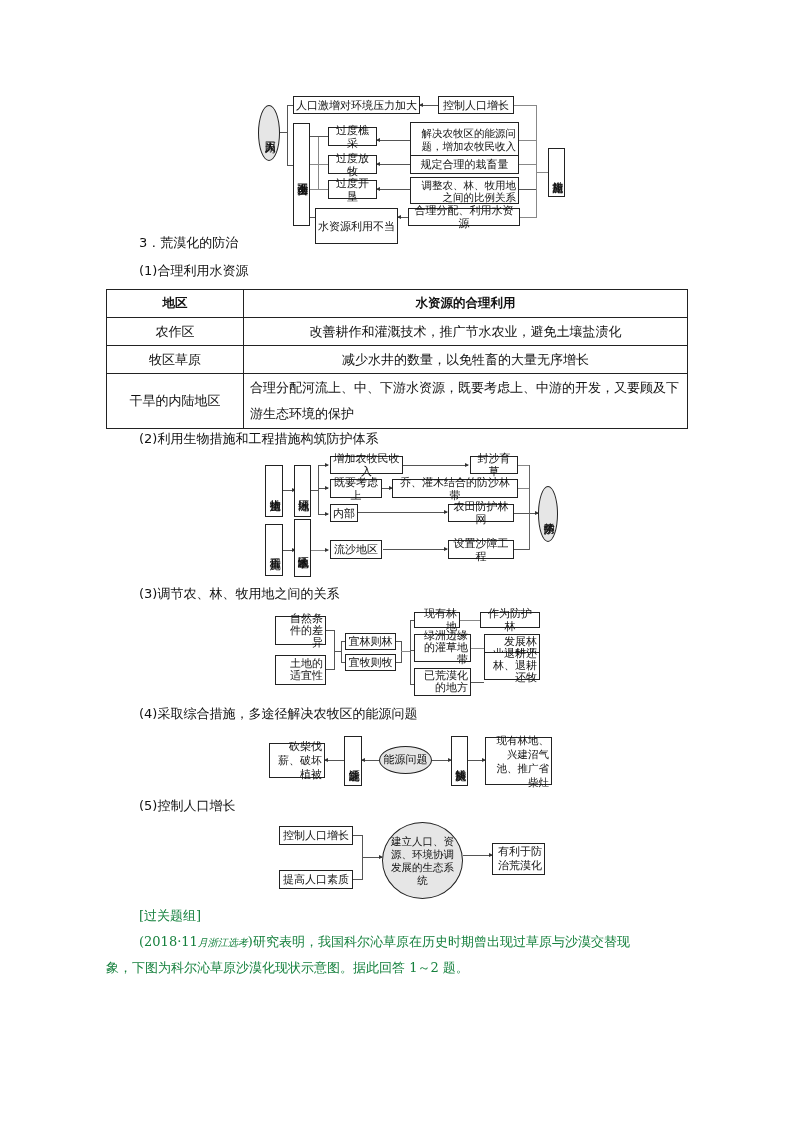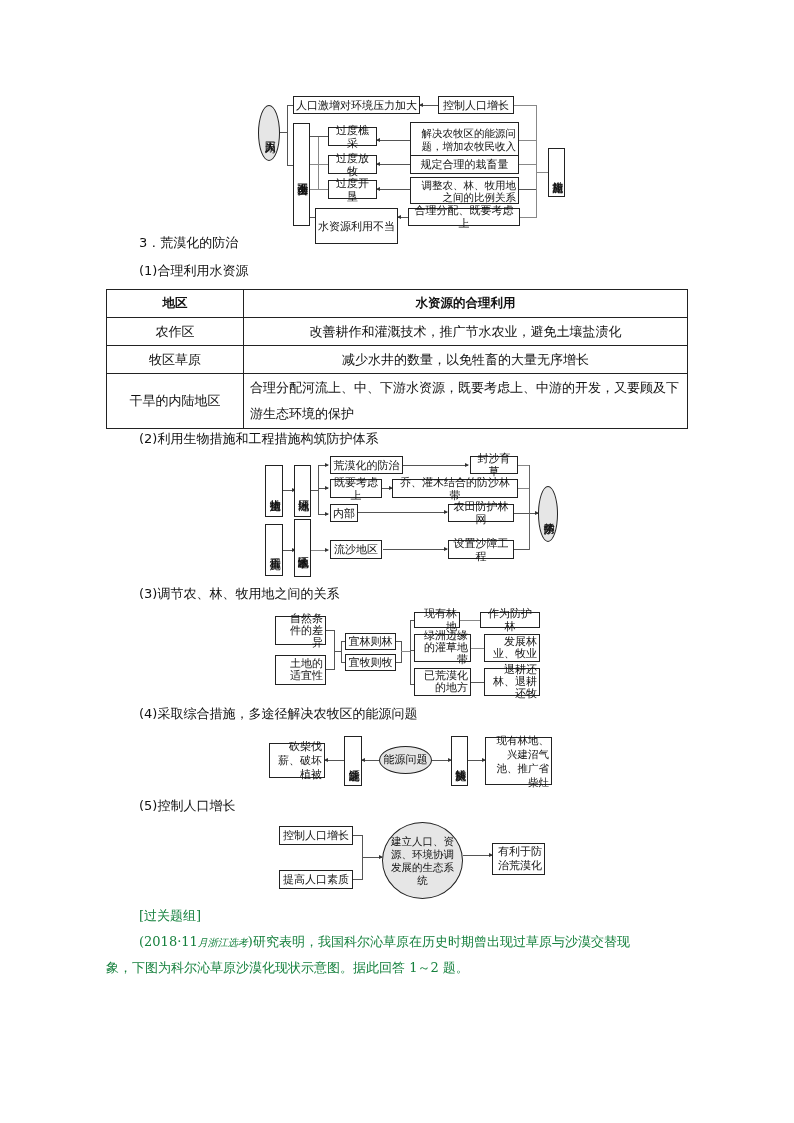--- a/index.html
+++ b/index.html
@@ -65,21 +65,21 @@
   <div class="vbox" style="left:293px;top:123px;width:17px;height:103px">人类活动不合理</div>
 
   <div class="box" style="left:328px;top:127px;width:49px;height:19px">过度樵采</div>
   <div class="box" style="left:328px;top:155px;width:49px;height:19px">过度放牧</div>
   <div class="box" style="left:328px;top:180px;width:49px;height:19px">过度开垦</div>
   <div class="box" style="left:315px;top:208px;width:83px;height:36px">水资源利用不当</div>
 
   <div class="box left" style="left:410px;top:122px;width:109px;height:35px;font-size:10.5px;line-height:13px">解决农牧区的能源问题，增加农牧民收入</div>
   <div class="box" style="left:410px;top:155px;width:109px;height:19px">规定合理的栽畜量</div>
   <div class="box left" style="left:410px;top:177px;width:109px;height:27px;font-size:10.5px;line-height:12px">调整农、林、牧用地之间的比例关系</div>
-  <div class="box" style="left:408px;top:208px;width:112px;height:18px">合理分配、既要考虑上</div>
+  <div class="box" style="left:408px;top:208px;width:112px;height:18px">合理分配、利用水资源</div>
 
   <div class="vbox" style="left:548px;top:148px;width:17px;height:49px">相应措施</div>
 </div>
 
 <div class="text" style="left:139px;top:235px">3．荒漠化的防治</div>
 <div class="text" style="left:139px;top:263px">(1)合理利用水资源</div>
 
 <table class="wt">
   <tbody>
       <tr>
@@ -122,21 +122,21 @@
   <div class="ln lnh" style="left:518px;top:488px;width:11px;background:#888"></div>
   <div class="ln lnh arrow-r" style="left:514px;top:513px;width:24px"></div>
   <div class="ln lnh" style="left:514px;top:549px;width:15px"></div>
   <div class="ln lnv" style="left:529px;top:465px;height:85px;background:#666"></div>
 
   <div class="vbox" style="left:265px;top:465px;width:18px;height:52px">生物措施</div>
   <div class="vbox" style="left:294px;top:465px;width:17px;height:52px">绿洲地区</div>
   <div class="vbox" style="left:265px;top:524px;width:18px;height:52px">工程措施</div>
   <div class="vbox" style="left:294px;top:519px;width:17px;height:58px;line-height:11.5px">缺水源地区</div>
 
-  <div class="box" style="left:330px;top:456px;width:73px;height:18px">荒漠化的防治</div>
+  <div class="box" style="left:330px;top:456px;width:73px;height:18px">增加农牧民收入</div>
   <div class="box" style="left:330px;top:479px;width:52px;height:19px">既要考虑上</div>
   <div class="box" style="left:330px;top:504px;width:28px;height:18px">内部</div>
   <div class="box" style="left:330px;top:540px;width:52px;height:19px">流沙地区</div>
 
   <div class="box" style="left:470px;top:456px;width:48px;height:18px">封沙育草</div>
   <div class="box" style="left:392px;top:479px;width:126px;height:19px">乔、灌木结合的防沙林带</div>
   <div class="box" style="left:448px;top:504px;width:66px;height:18px">农田防护林网</div>
   <div class="box" style="left:448px;top:540px;width:66px;height:19px">设置沙障工程</div>
 
   <div class="oval voval" style="left:538px;top:486px;width:20px;height:56px">防护体系</div>
@@ -168,21 +168,21 @@
   <div class="box left" style="left:275px;top:655px;width:51px;height:30px;line-height:12px">土地的适宜性</div>
   <div class="box" style="left:345px;top:633px;width:51px;height:17px">宜林则林</div>
   <div class="box" style="left:345px;top:654px;width:51px;height:17px">宜牧则牧</div>
 
   <div class="box left" style="left:414px;top:612px;width:46px;height:16px">现有林地</div>
   <div class="box left" style="left:414px;top:634px;width:57px;height:28px;line-height:12px">绿洲边缘的灌草地带</div>
   <div class="box left" style="left:414px;top:668px;width:57px;height:28px;line-height:12px">已荒漠化的地方</div>
 
   <div class="box" style="left:480px;top:612px;width:60px;height:16px">作为防护林</div>
   <div class="box left" style="left:484px;top:634px;width:56px;height:28px;line-height:12px">发展林业、牧业</div>
-  <div class="box left" style="left:484px;top:668px;width:56px;height:28px;line-height:12px">退耕还林、退耕还牧</div>
+  <div class="box left" style="left:484px;top:652px;width:56px;height:28px;line-height:12px">退耕还林、退耕还牧</div>
 </div>
 
 <div class="text" style="left:139px;top:706px">(4)采取综合措施，多途径解决农牧区的能源问题</div>
 
 <div>
   <div class="ln lnh arrow-l" style="left:325px;top:760px;width:19px"></div>
   <div class="ln lnh arrow-l" style="left:362px;top:760px;width:17px"></div>
   <div class="ln lnh arrow-r" style="left:432px;top:760px;width:19px"></div>
   <div class="ln lnh arrow-r" style="left:468px;top:760px;width:17px"></div>
 

